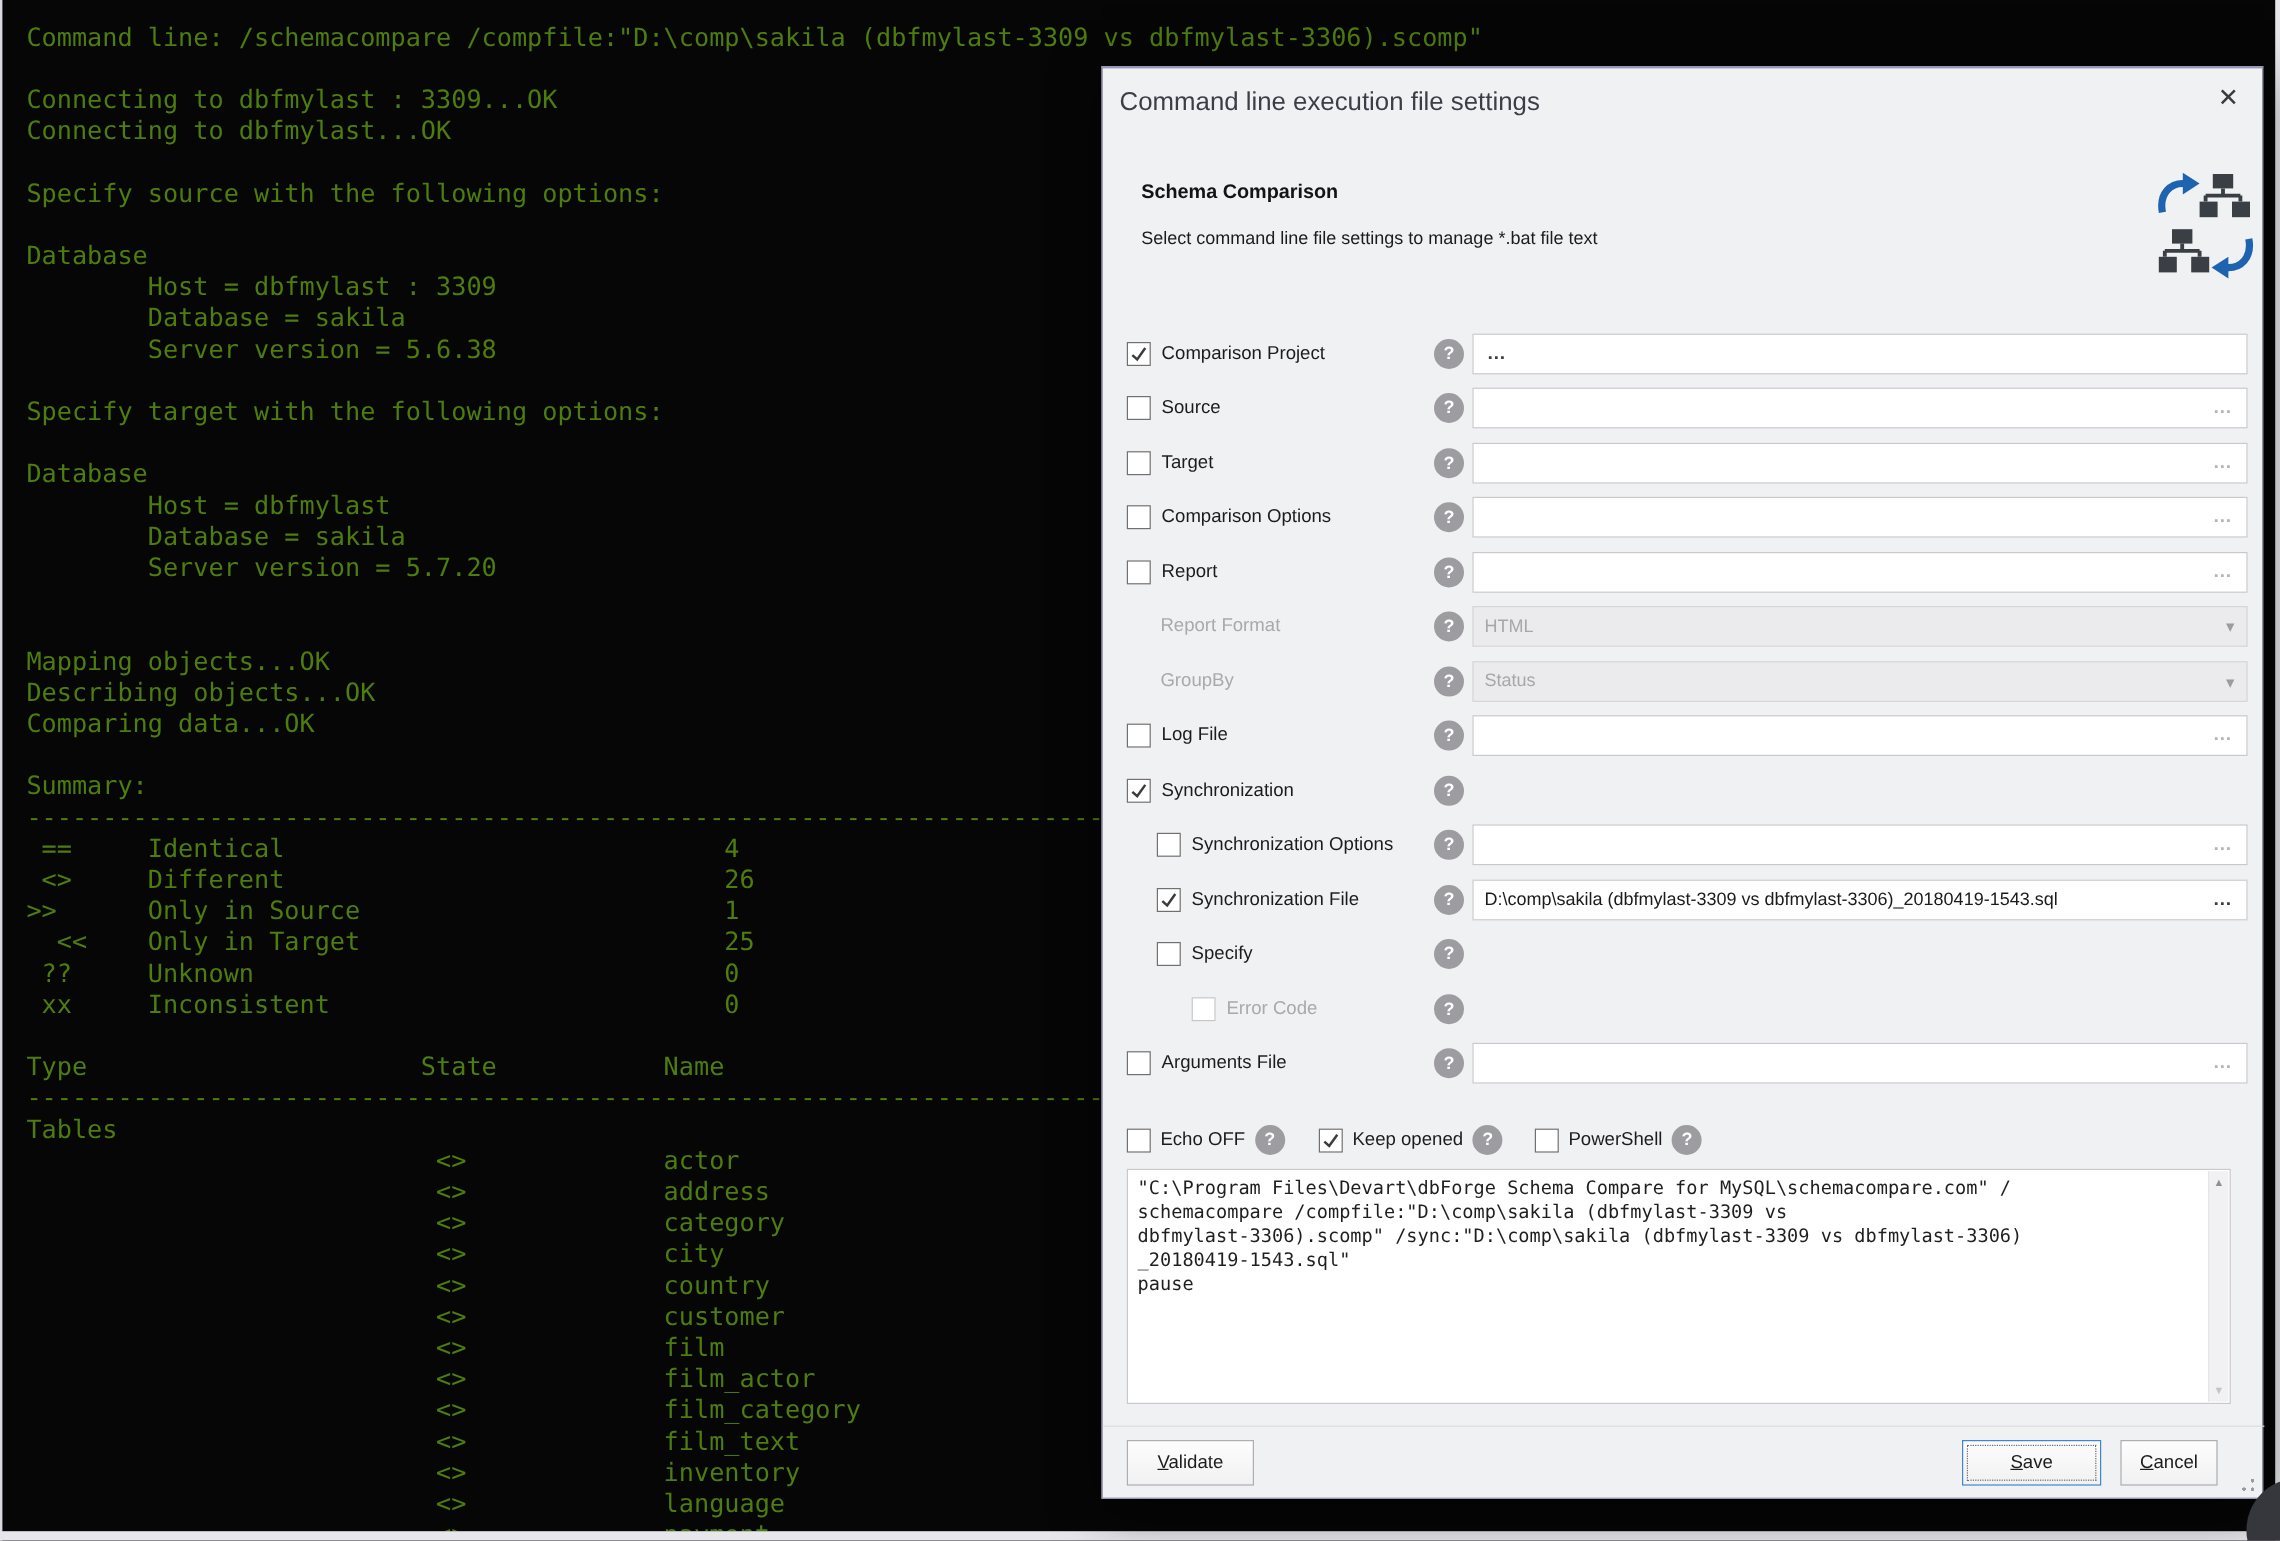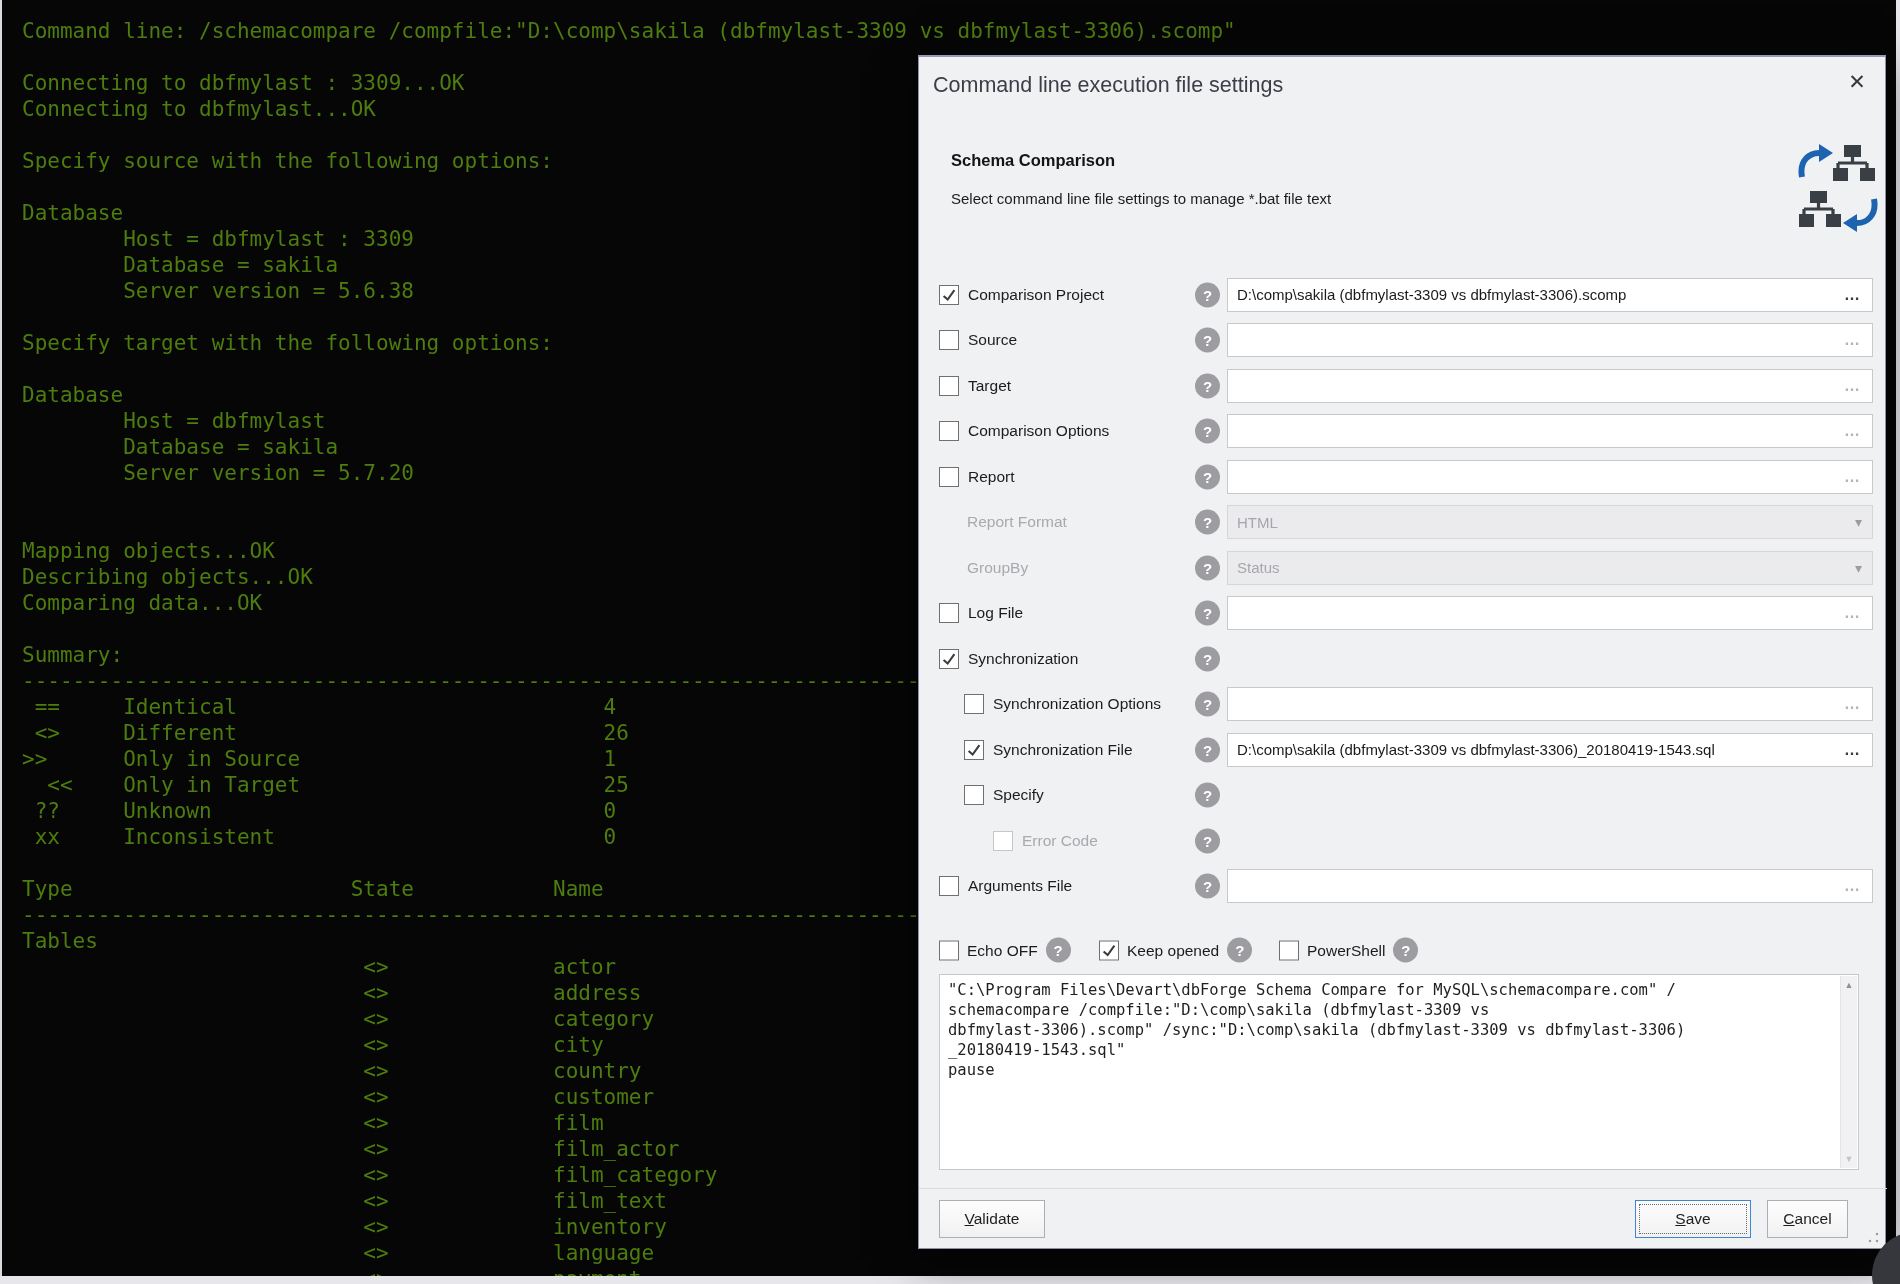--- a/index.html
+++ b/index.html
@@ -224,21 +224,20 @@
         <div class="srow-left ind0">
           <span class="cb">
             <svg viewBox="0 0 20 20">
               <polyline points="4,11 8.5,15 16,4.5" fill="none" stroke="#3c3c3c" stroke-width="2.3"></polyline>
             </svg>
           </span>
           <span class="slab">Comparison Project</span>
         </div>
         <span class="help">?</span>
         <div class="field">
-          <span class="fval">D:\comp\sakila (dbfmylast-3309 vs dbfmylast-3306).scomp</span>
           <span class="browse">…</span>
         </div>
       </div>
       <div class="srow">
         <div class="srow-left ind0">
           <span class="cb"></span>
           <span class="slab">Source</span>
         </div>
         <span class="help">?</span>
         <div class="field">

